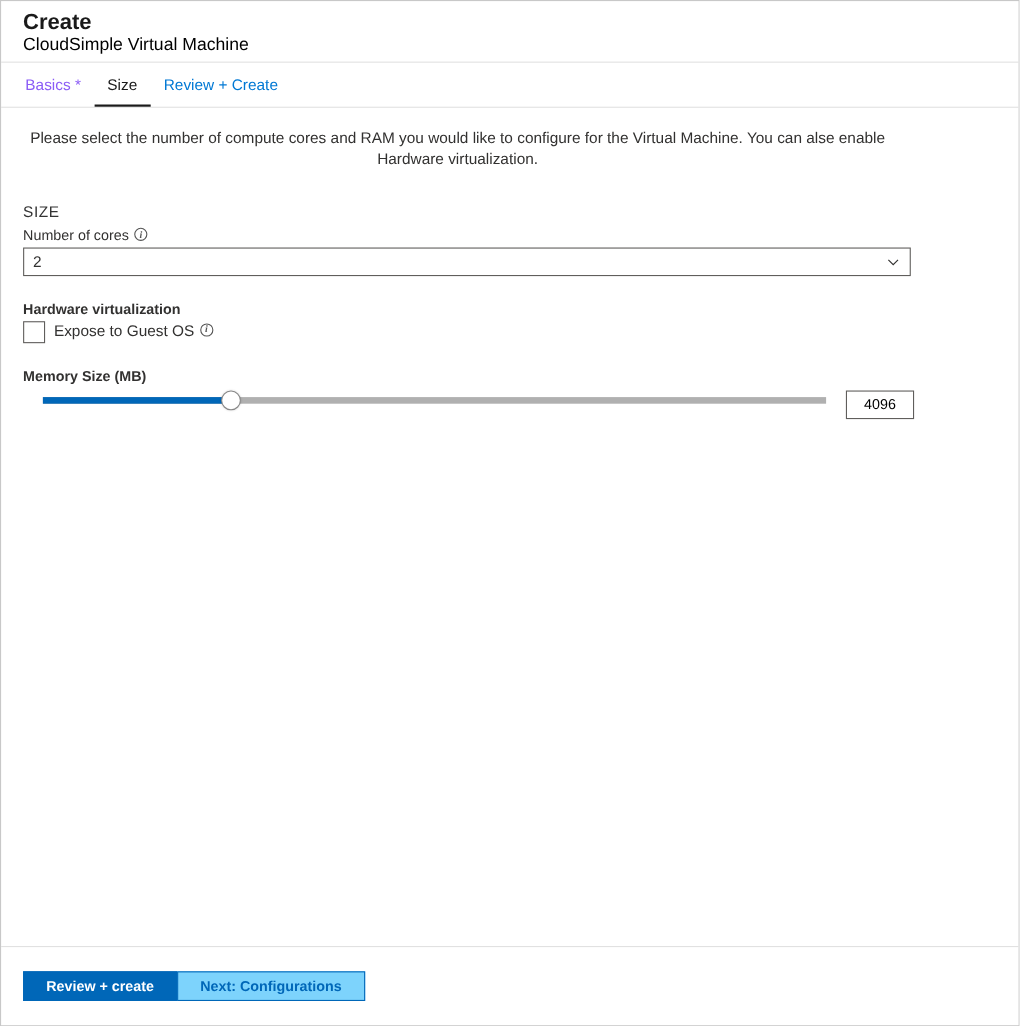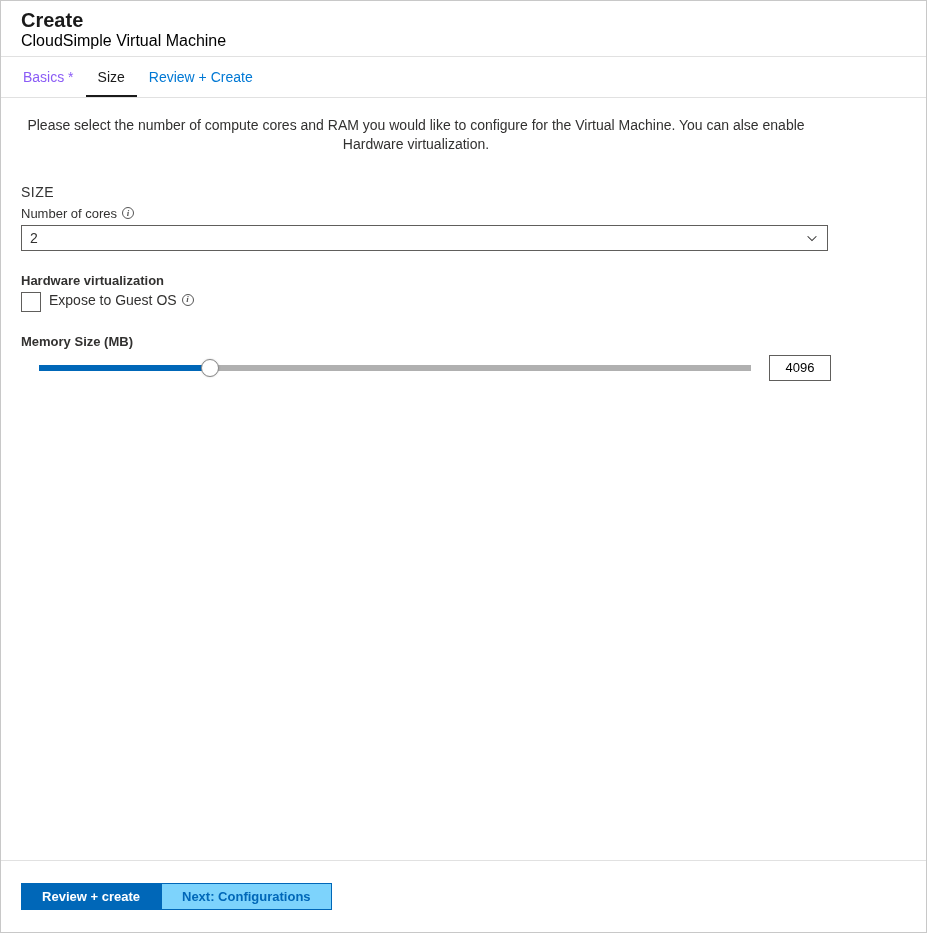--- a/index.html
+++ b/index.html
@@ -140,21 +140,21 @@
      margin-top: 0;
   }
   .slider-label {
     font-size: 13px;
     margin-bottom: 6px;
     color: #323130;
     font-weight: bold;
   }
   .slider-row {
     display: flex;
-    align-items: center;
+    align-items: flex-start;
     gap: 18px;
     padding-left: 18px;
   }
   .slider {
     position: relative;
     width: 712px;
     height: 18px;
     cursor: pointer;
   }
   .track {

